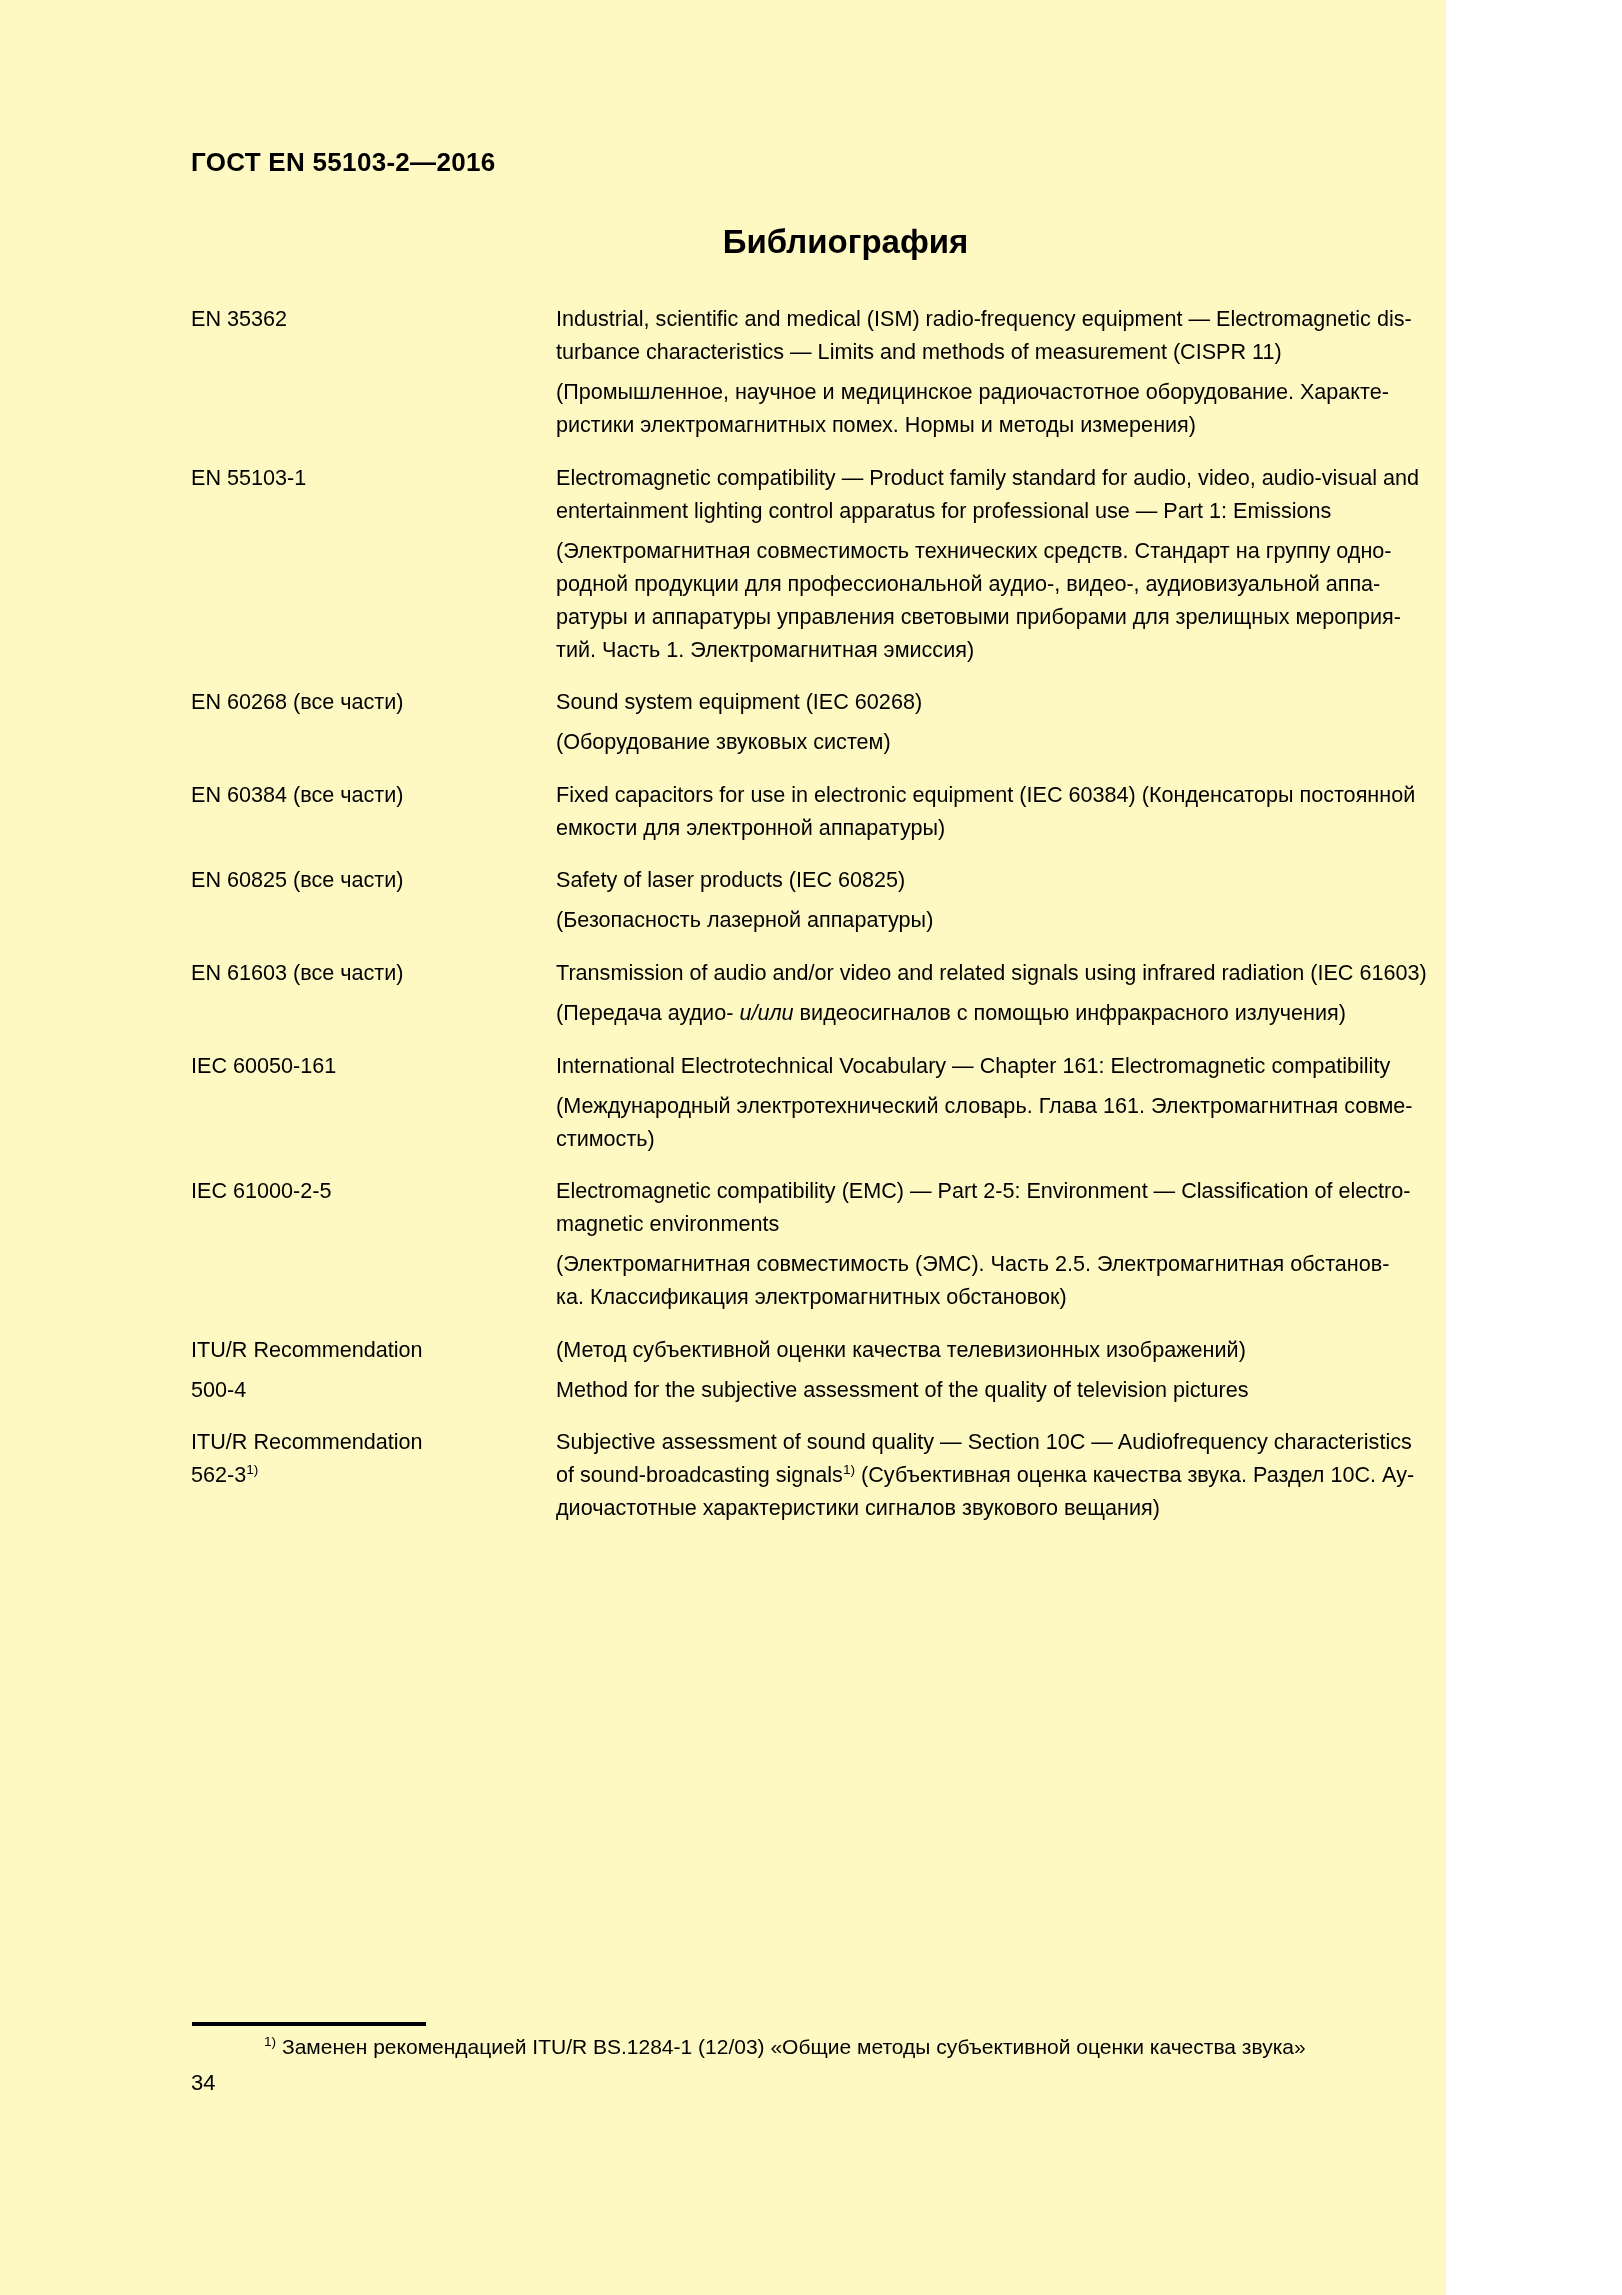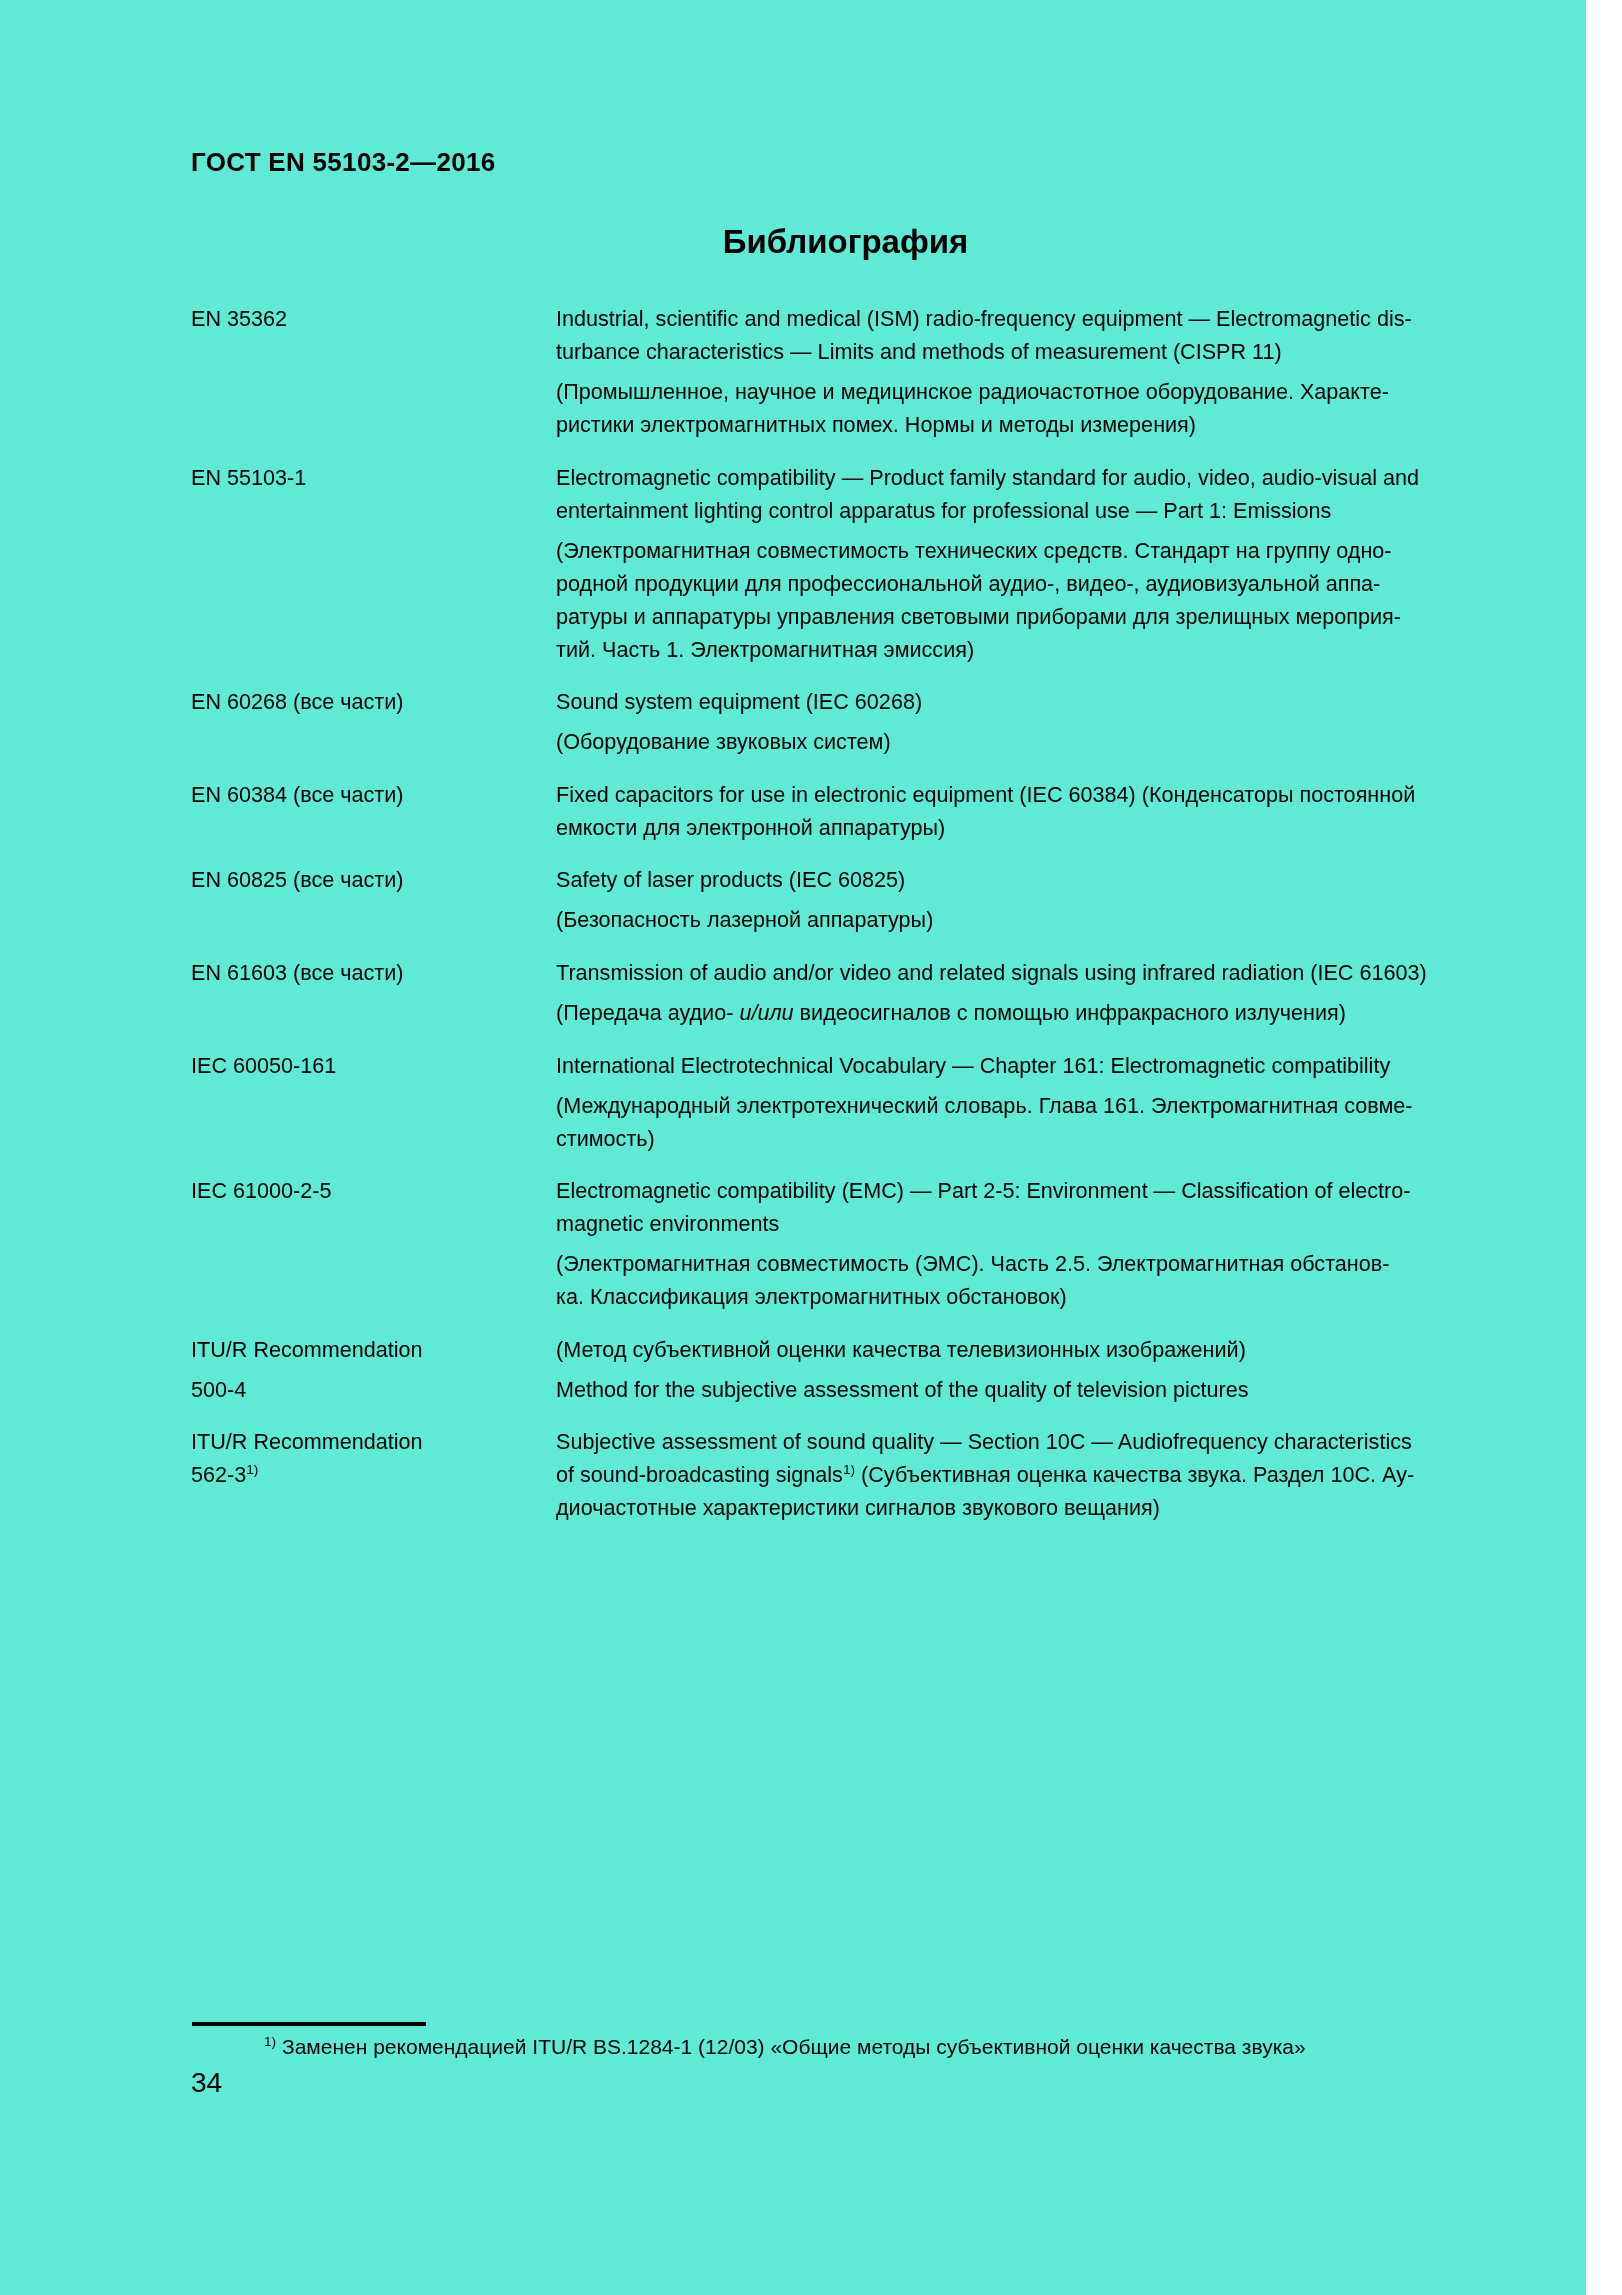--- a/index.html
+++ b/index.html
@@ -4,22 +4,22 @@
 <style>
   html, body { margin: 0; padding: 0; }
   body {
     width: 1623px; height: 2295px;
     background: #ffffff; color: #000000;
     font-family: "Liberation Sans", sans-serif;
     -webkit-font-smoothing: antialiased;
   }
   .page {
     position: relative;
-    width: 1586px; height: 2295px;
-    background: #5eead4;
+    width: 1446px; height: 2295px;
+    background: #fef9c3;
     overflow: hidden;
   }
   .doc-header {
     position: absolute; left: 191px; top: 147px;
     font-size: 26px; font-weight: 700; line-height: 30px;
     letter-spacing: 0.3px;
   }
   .section-title {
     position: absolute; left: 191px; top: 226px; width: 1309px;
     text-align: center;
@@ -49,21 +49,21 @@
   }
   .footnote {
     position: absolute; left: 191px; top: 2031px; width: 1315px;
     font-size: 21px; line-height: 31px;
     text-indent: 73px;
     white-space: nowrap;
   }
   .footnote .sup { font-size: 13.7px; top: -7.9px; }
   .page-number {
     position: absolute; left: 191px; top: 2070px;
-    font-size: 28px; line-height: 26px;
+    font-size: 22px; line-height: 26px;
   }
 </style>
 </head>
 <body>
 
 <div class="page">
 
   <div class="doc-header">ГОСТ EN 55103-2—2016</div>
 
   <div class="section-title">Библиография</div>

